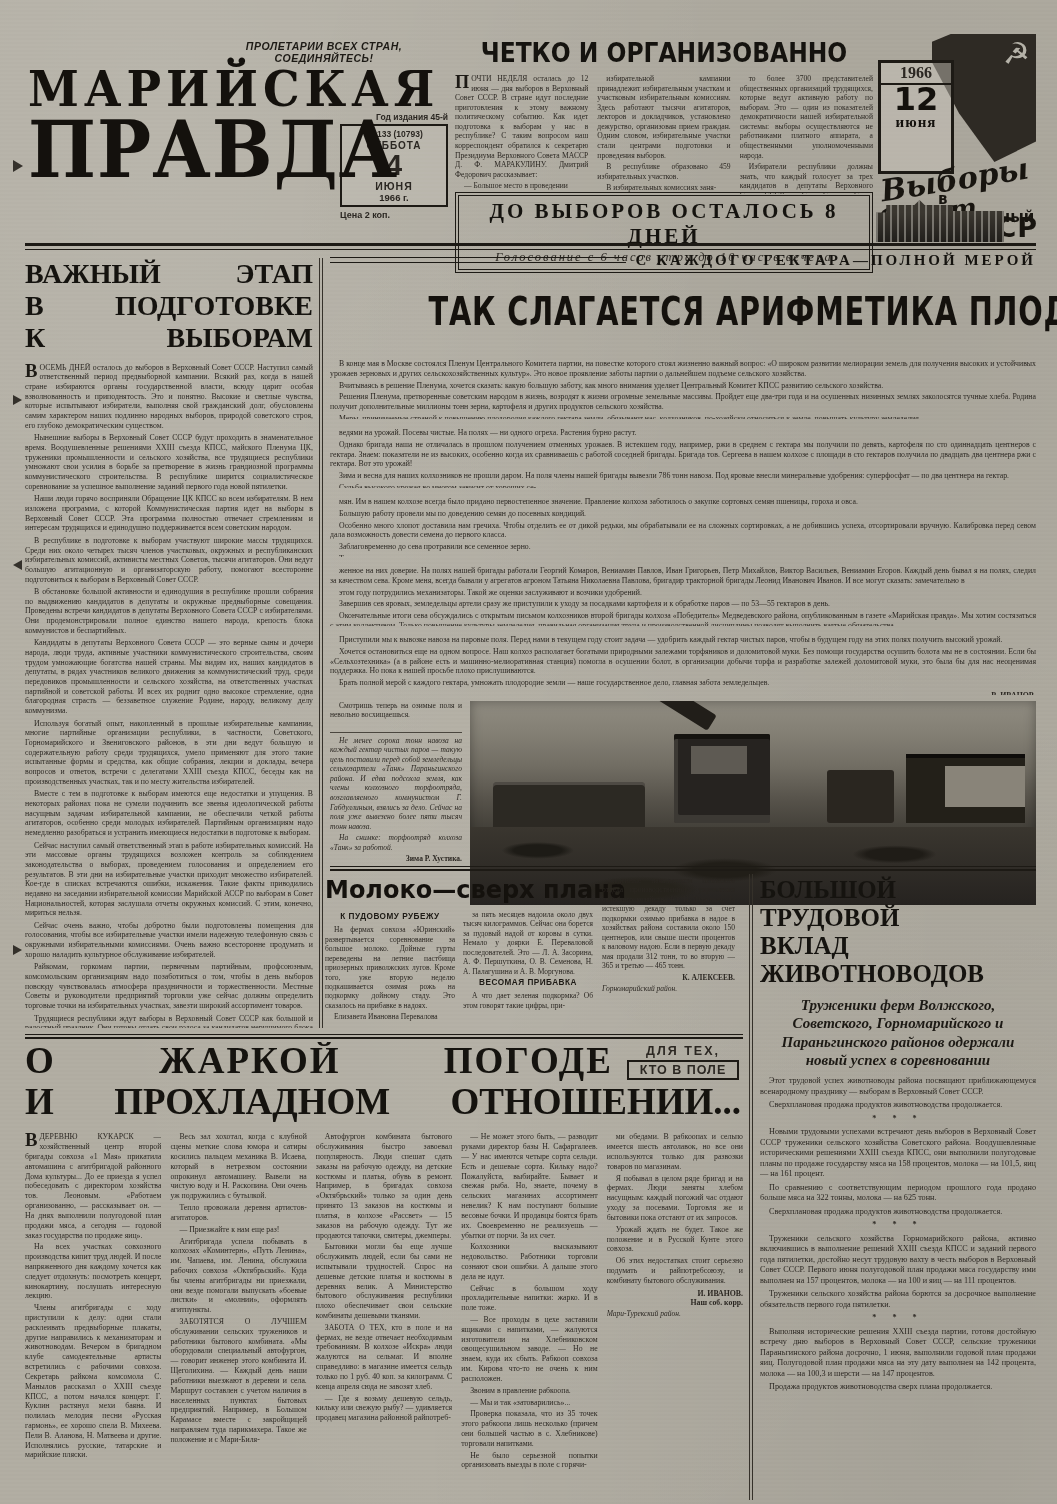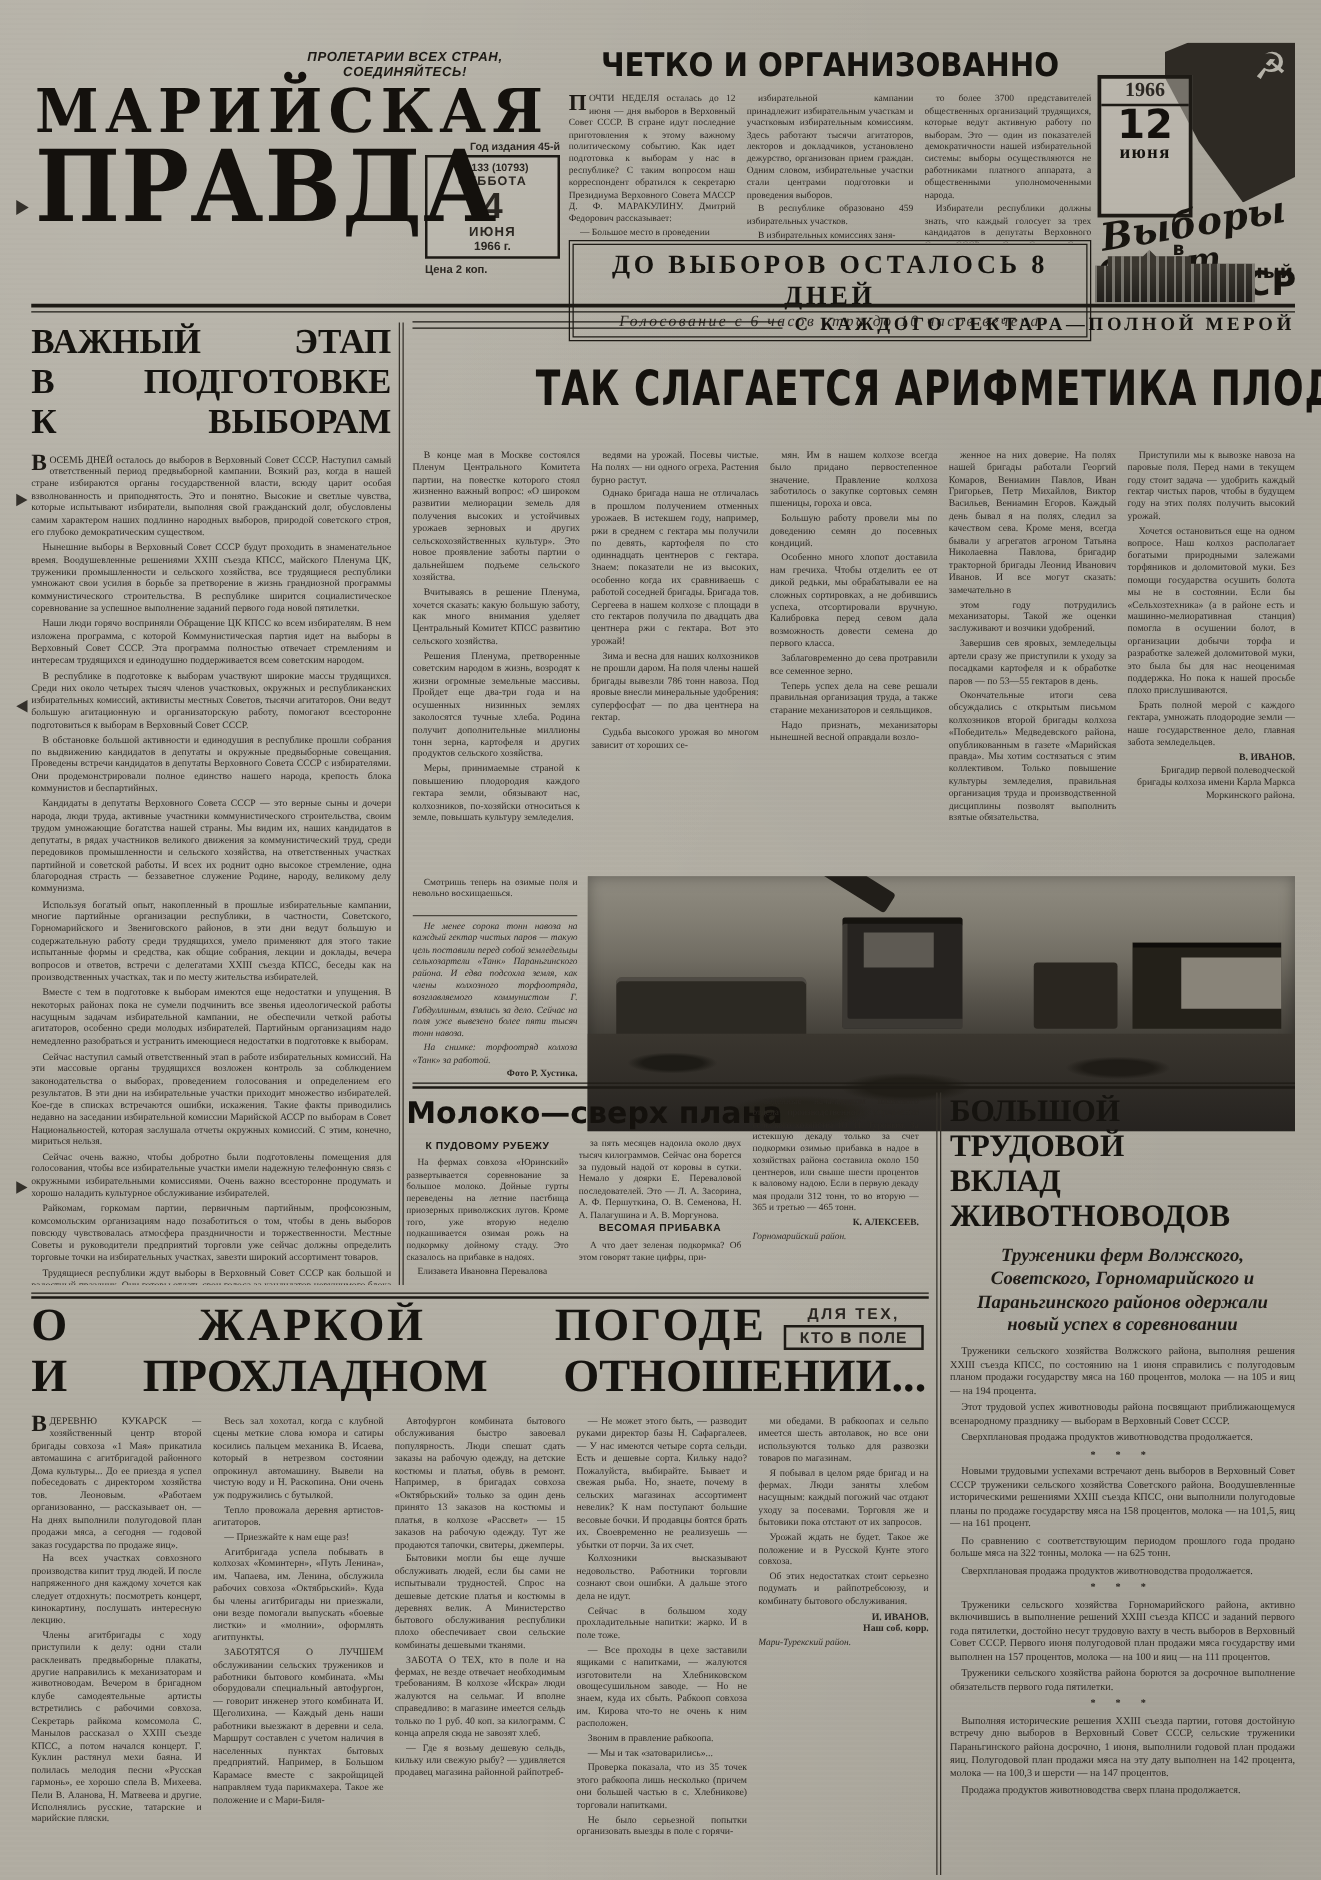--- a/index.html
+++ b/index.html
@@ -84,21 +84,21 @@
   #la-flow{margin-top:9px;font-size:7.8px;line-height:1.24;}
   #la-flow p{margin-bottom:3px;}
   
   #main-art{left:330px;top:250px;width:706px;}
   #kicker{display:flex;align-items:center;height:20px;}
   .k-line{flex:1;border-top:1px solid #1d1a15;border-bottom:1px solid #1d1a15;height:4px;margin-right:10px;}
   #k-text{font-weight:bold;font-size:15px;letter-spacing:3px;color:#15130f;white-space:nowrap;}
   #ma-title{height:46px;text-align:center;overflow:visible;}
   #ma-title span{display:inline-block;font-family:"DejaVu Sans",sans-serif;font-weight:bold;font-size:36px;
     color:#14110d;transform:scaleX(.8) scaleY(1.08);transform-origin:center;white-space:nowrap;letter-spacing:1px;}
-  #ma-cols{gap:9px;height:336px;overflow:hidden;margin-top:2px;}
+  #ma-cols{gap:9px;height:336px;overflow:hidden;margin-top:2px;flex-direction:column;}
   #ma-cols .col{flex:1;font-size:7.8px;line-height:1.26;}
   .sig-role{font-weight:normal;text-align:right;font-size:7.8px;line-height:1.3;}
   #ma-row2{display:flex;gap:8px;margin-top:6px;height:204px;}
   #cap-col{width:132px;font-size:7.5px;line-height:1.27;text-align:justify;overflow:hidden;}
   #cap-lead{text-indent:9px;}
   #cap-body{font-style:italic;border-top:1px solid #4a463e;margin-top:12px;padding-top:3px;}
   #cap-credit{font-weight:bold;text-align:right;margin-top:2px;}
   #photo{flex:1;position:relative;overflow:hidden;background:
     linear-gradient(180deg,#908c81 0%,#837f74 16%,#716d63 32%,#57534b 48%,#413e37 64%,#322f29 82%,#2a2722 100%);
     box-shadow:inset 0 0 12px rgba(0,0,0,.35);}
@@ -286,21 +286,21 @@
         <div class="sig-role">Бригадир первой полеводческой бригады колхоза имени Карла Маркса Моркинского района.</div>
       </div>
     </div>
     <div id="ma-row2">
       <div id="cap-col">
         <p id="cap-lead">Смотришь теперь на озимые поля и невольно восхищаешься.</p>
         <div class="flow" id="cap-body">
             <p>Не менее сорока тонн навоза на каждый гектар чистых паров — такую цель поставили перед собой земледельцы сельхозартели «Танк» Параньгинского района. И едва подсохла земля, как члены колхозного торфоотряда, возглавляемого коммунистом Г. Габдуллиным, взялись за дело. Сейчас на поля уже вывезено более пяти тысяч тонн навоза.</p>
             <p>На снимке: торфоотряд колхоза «Танк» за работой.</p>
           </div>
-        <div id="cap-credit">Фото Р. Хустика.</div>
+        <div id="cap-credit">Зима Р. Хустика.</div>
       </div>
       <div id="photo">
         <div class="ph" id="ph-boom"></div>
         <div class="ph" id="ph-body"></div>
         <div class="ph" id="ph-cab"></div>
         <div class="ph" id="ph-win"></div>
         <div class="ph" id="ph-tractor"></div>
         <div class="ph" id="ph-cart"></div>
         <div class="ph" id="ph-panel"></div>
         <div class="ph" id="ph-ground"></div>
@@ -341,21 +341,20 @@
     </div>
   </div>
 
   <div class="abs vrule" id="vrule2"></div>
 
   <div class="abs" id="livestock">
     <div class="ls-line">БОЛЬШОЙ ТРУДОВОЙ</div>
     <div class="ls-line">ВКЛАД ЖИВОТНОВОДОВ</div>
     <div id="ls-deck">Труженики ферм Волжского, Советского, Горномарийского и Параньгинского районов одержали новый успех в соревновании</div>
     <div class="flow" id="ls-flow">
-        <p>Труженики сельского хозяйства Волжского района, выполняя решения XXIII съезда КПСС, по состоянию на 1 июня справились с полугодовым планом продажи государству мяса на 160 процентов, молока — на 105 и яиц — на 194 процента.</p>
         <p>Этот трудовой успех животноводы района посвящают приближающемуся всенародному празднику — выборам в Верховный Совет СССР.</p>
         <p>Сверхплановая продажа продуктов животноводства продолжается.</p>
         <p class="stars">* * *</p>
         <p>Новыми трудовыми успехами встречают день выборов в Верховный Совет СССР труженики сельского хозяйства Советского района. Воодушевленные историческими решениями XXIII съезда КПСС, они выполнили полугодовые планы по продаже государству мяса на 158 процентов, молока — на 101,5, яиц — на 161 процент.</p>
         <p>По сравнению с соответствующим периодом прошлого года продано больше мяса на 322 тонны, молока — на 625 тонн.</p>
         <p>Сверхплановая продажа продуктов животноводства продолжается.</p>
         <p class="stars">* * *</p>
         <p>Труженики сельского хозяйства Горномарийского района, активно включившись в выполнение решений XXIII съезда КПСС и заданий первого года пятилетки, достойно несут трудовую вахту в честь выборов в Верховный Совет СССР. Первого июня полугодовой план продажи мяса государству ими выполнен на 157 процентов, молока — на 100 и яиц — на 111 процентов.</p>
         <p>Труженики сельского хозяйства района борются за досрочное выполнение обязательств первого года пятилетки.</p>
         <p class="stars">* * *</p>

